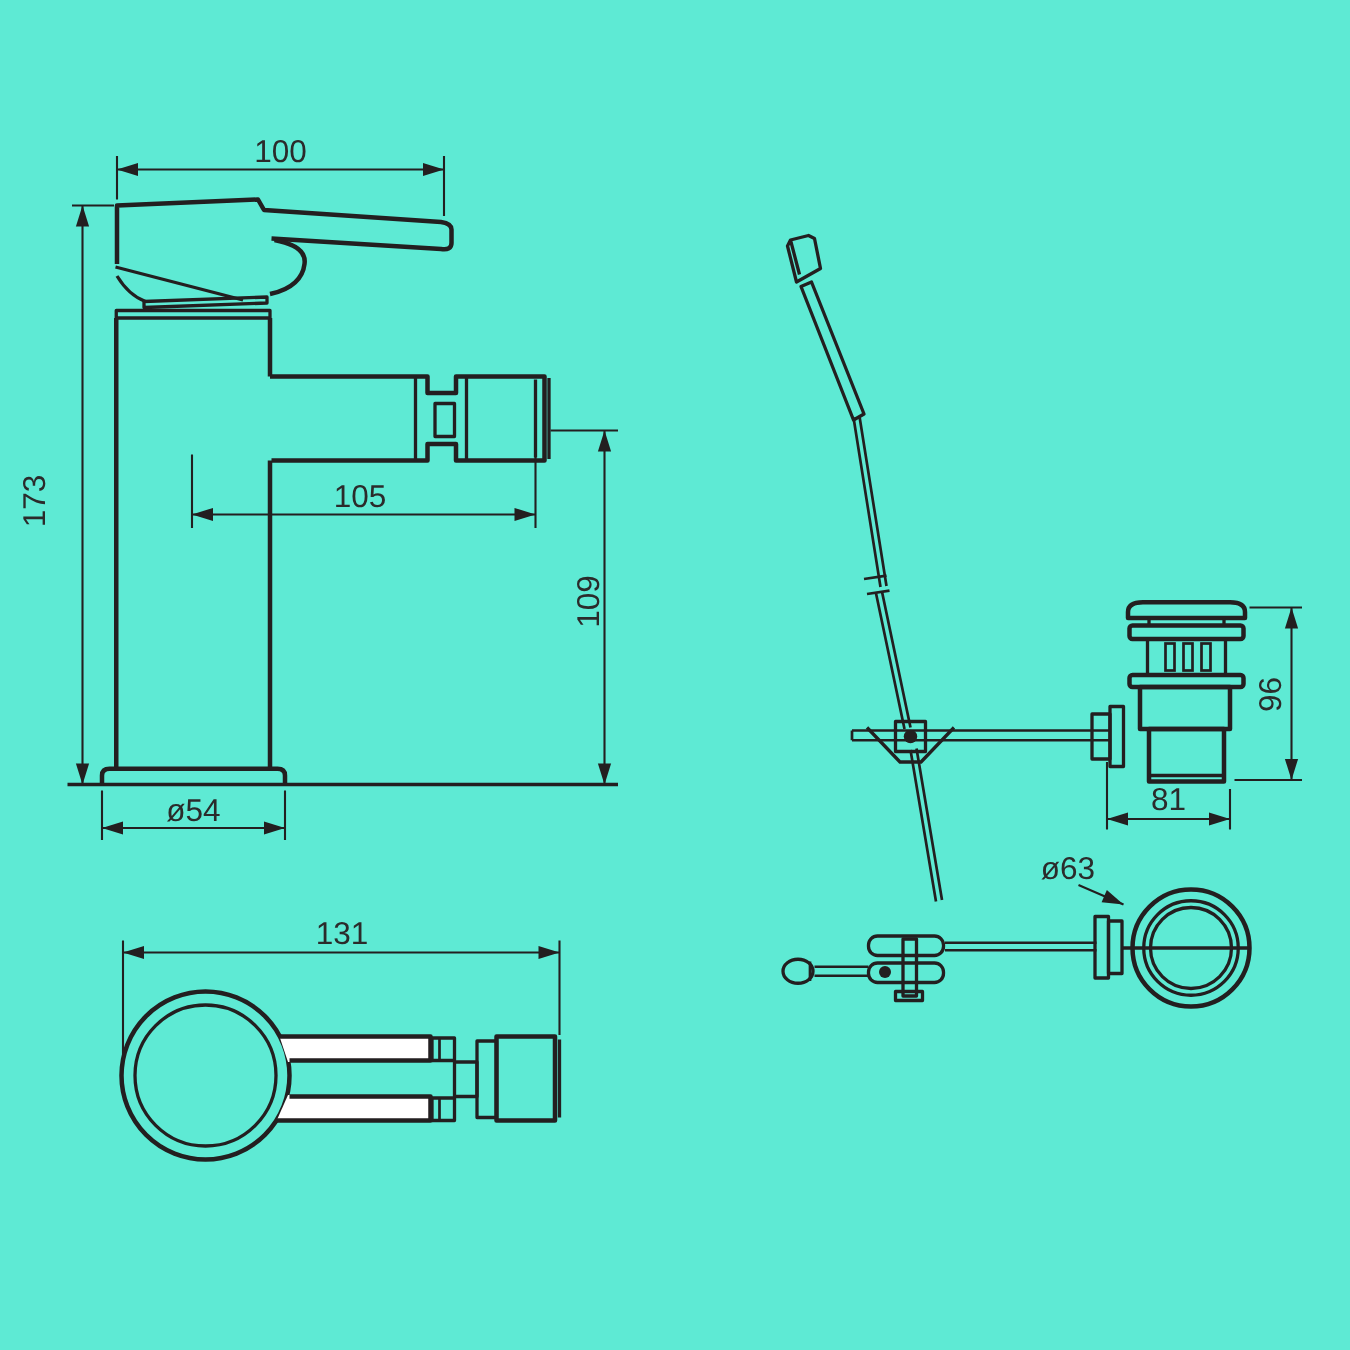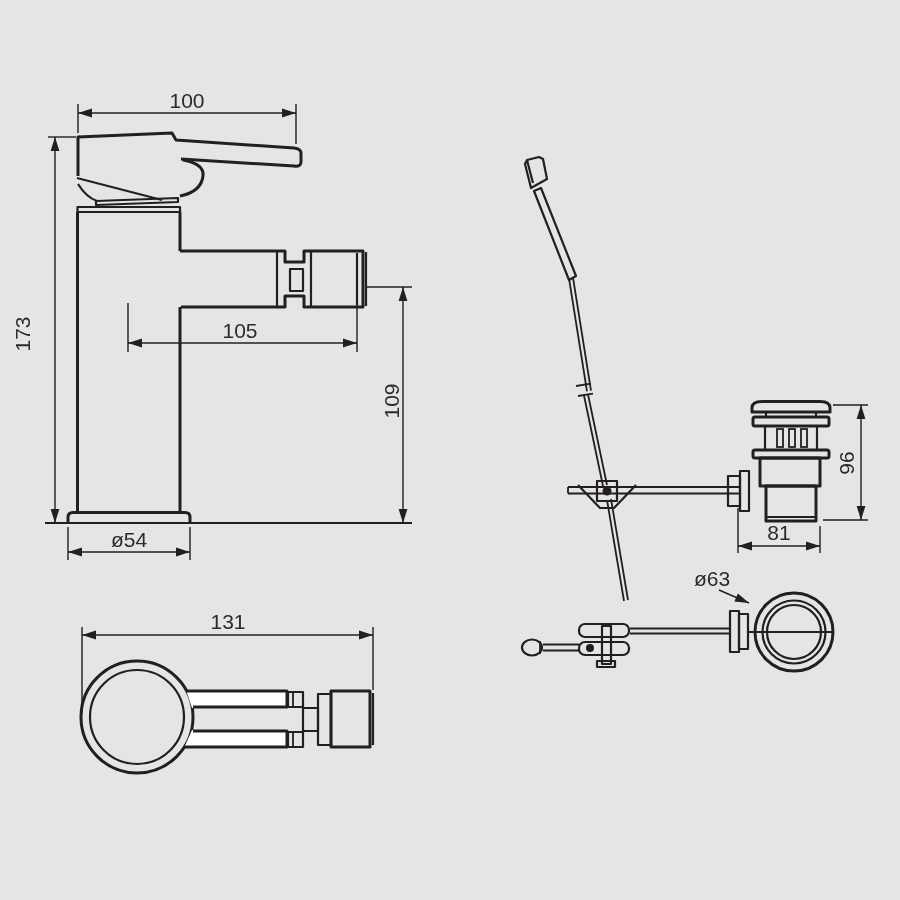--- a/index.html
+++ b/index.html
@@ -1,16 +1,16 @@
 <!DOCTYPE html>
 <html><head>
 <meta charset="utf-8">
 <style>
   html,body{margin:0;padding:0;background:#ffffff;}
-  .stage{width:900px;height:900px;background:#e5e5e5;position:relative;}
+  .stage{width:900px;height:900px;background:#5eead4;position:relative;}
   svg{display:block;}
   .ol{stroke:#231f20;stroke-width:3;fill:none;stroke-linejoin:round;stroke-linecap:butt;}
   .ml{stroke:#231f20;stroke-width:2.2;fill:none;stroke-linejoin:round;}
   .tl{stroke:#231f20;stroke-width:1.8;fill:none;}
   .dl{stroke:#231f20;stroke-width:1.4;fill:none;}
   .wf{fill:#ffffff;stroke:none;}
   .solid{fill:#231f20;stroke:none;}
   text{font-family:"Liberation Sans","DejaVu Sans",sans-serif;font-size:21px;fill:#2b2b2b;}
   .mid{text-anchor:middle;}
 </style>

